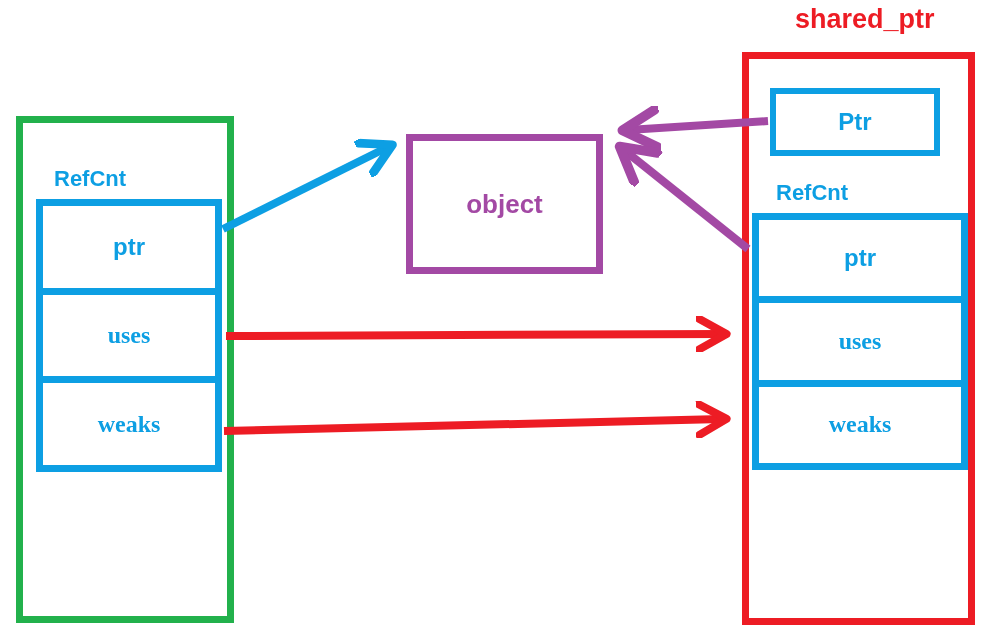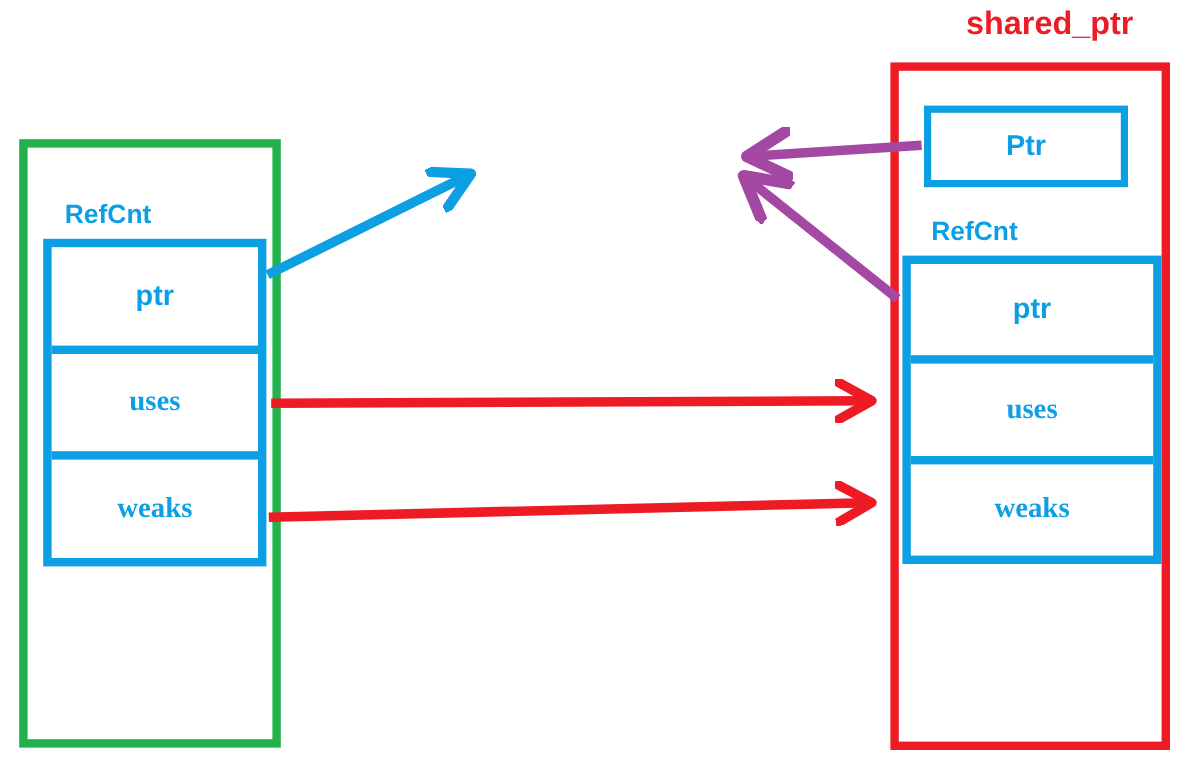--- a/index.html
+++ b/index.html
@@ -16,21 +16,21 @@
     overflow: hidden;
   }
   .abs { position: absolute; }
   .title {
     font-size: 27px;
     font-weight: bold;
     letter-spacing: 0px;
     white-space: nowrap;
   }
   .weak-title { color: var(--green); }
-  .shared-title { color: var(--red); margin-left: 10px; }
+  .shared-title { color: var(--red); }
   .refcnt {
     font-size: 22px;
     font-weight: bold;
     color: var(--cyan);
     white-space: nowrap;
   }
   .container-box {
     box-sizing: border-box;
     background: transparent;
   }
@@ -97,20 +97,23 @@
   <div class="abs container-box green-box" style="left:16px; top:116px; width:218px; height:507px;"></div>
 
   <div class="abs refcnt" style="left:54px; top:166px;">RefCnt</div>
 
   <div class="abs stack" style="left:36px; top:199px; width:186px; height:273px;">
     <div class="cell">ptr</div>
     <div class="cell">uses</div>
     <div class="cell">weaks</div>
   </div>
 
+  <div class="abs container-box purple-box" style="left:406px; top:134px; width:197px; height:140px;">
+    <div class="object-label">object</div>
+  </div>
 
   <div class="abs title shared-title" style="left:795px; top:4px;">shared_ptr</div>
 
   <div class="abs container-box red-box" style="left:742px; top:52px; width:233px; height:573px;"></div>
 
   <div class="abs small-box" style="left:770px; top:88px; width:170px; height:68px;">Ptr</div>
 
   <div class="abs refcnt" style="left:776px; top:180px;">RefCnt</div>
 
   <div class="abs stack" style="left:752px; top:213px; width:216px; height:257px;">

